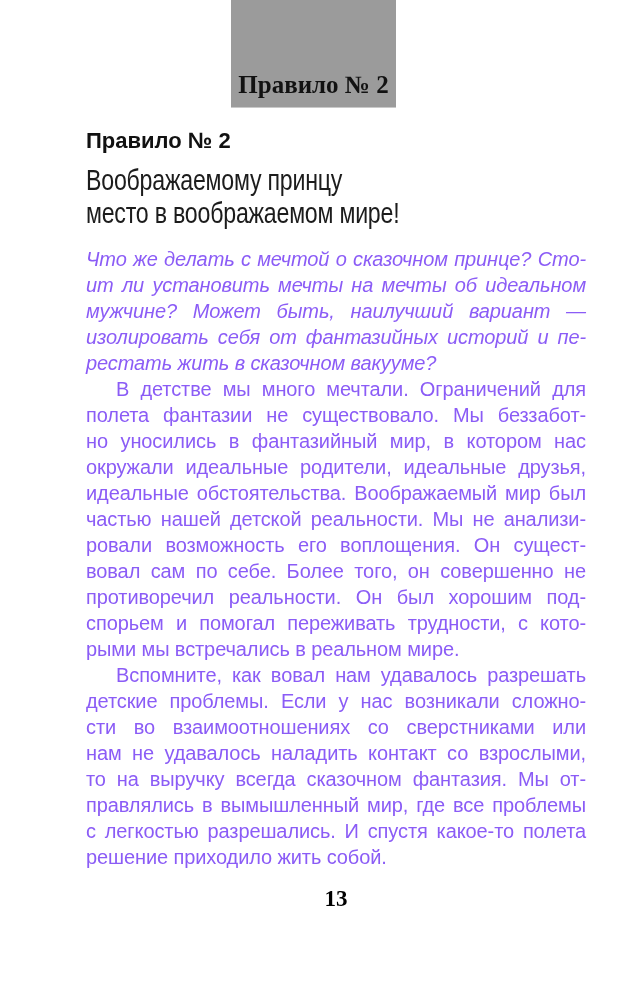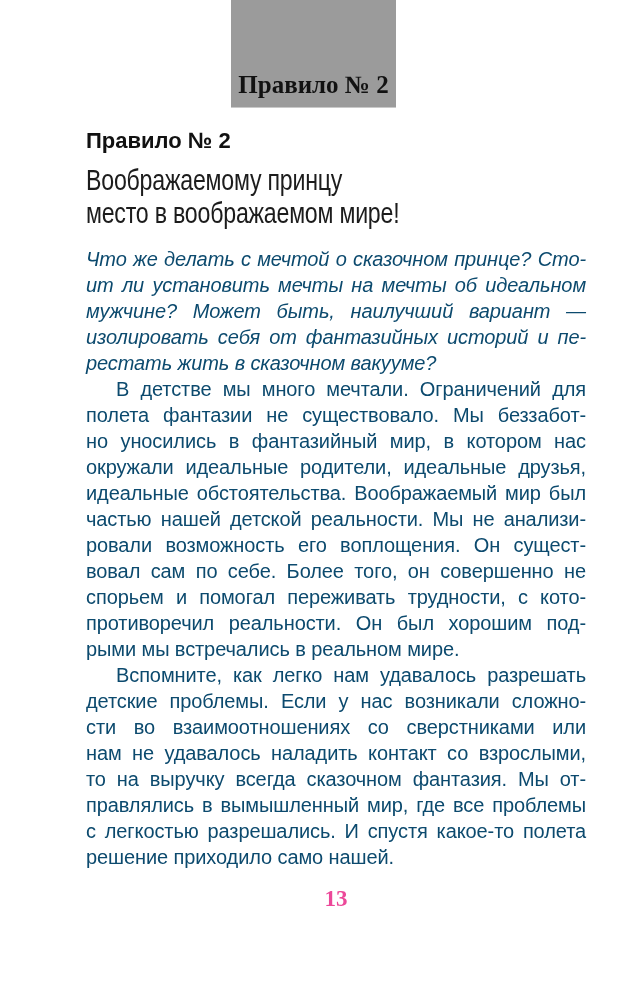--- a/index.html
+++ b/index.html
@@ -32,32 +32,32 @@
   }
   .chapter-subtitle { position:absolute; left:70px; top:164px; }
   .chapter-subtitle .sline {
     font-size:29px; font-weight:400; color:#1c1c1c;
     line-height:33px; letter-spacing:-0.3px;
     transform:scaleX(0.8); transform-origin:0 50%;
     white-space:nowrap;
   }
   .body-text {
     position:absolute; left:70px; top:246px; width:500px;
-    font-size:20px; line-height:26px; color:#0c4a6e;
+    font-size:20px; line-height:26px; color:#8b5cf6;
     letter-spacing:-0.1px;
   }
   .pline { text-align:justify; text-align-last:justify; white-space:normal; }
   .pline.last { text-align-last:left; }
   .pline.indent { text-indent:30px; }
   .pline.italic { font-style:italic; }
   .page-number {
     position:absolute; left:70px; top:886px; width:500px;
     text-align:center;
     font-family:"Liberation Serif", serif;
-    font-weight:700; font-size:23px; color:#ec4899;
+    font-weight:700; font-size:23px; color:#000000;
   }
 </style>
 </head>
 <body>
 
 <div class="page">
 
   <div class="running-box">
     <span class="rh-text">Правило № 2</span>
   </div>
@@ -76,28 +76,28 @@
       <div class="pline italic">изолировать себя от фантазийных историй и пе-</div>
       <div class="pline italic last">рестать жить в сказочном вакууме?</div>
       <div class="pline indent">В детстве мы много мечтали. Ограничений для</div>
       <div class="pline">полета фантазии не существовало. Мы беззабот-</div>
       <div class="pline">но уносились в фантазийный мир, в котором нас</div>
       <div class="pline">окружали идеальные родители, идеальные друзья,</div>
       <div class="pline">идеальные обстоятельства. Воображаемый мир был</div>
       <div class="pline">частью нашей детской реальности. Мы не анализи-</div>
       <div class="pline">ровали возможность его воплощения. Он сущест-</div>
       <div class="pline">вовал сам по себе. Более того, он совершенно не</div>
+      <div class="pline">противоречил реальности. Он был хорошим под-</div>
       <div class="pline">спорьем и помогал переживать трудности, с кото-</div>
-      <div class="pline">противоречил реальности. Он был хорошим под-</div>
       <div class="pline last">рыми мы встречались в реальном мире.</div>
-      <div class="pline indent">Вспомните, как легко нам удавалось разрешать</div>
+      <div class="pline indent">Вспомните, как вовал нам удавалось разрешать</div>
       <div class="pline">детские проблемы. Если у нас возникали сложно-</div>
       <div class="pline">сти во взаимоотношениях со сверстниками или</div>
       <div class="pline">нам не удавалось наладить контакт со взрослыми,</div>
       <div class="pline">то на выручку всегда сказочном фантазия. Мы от-</div>
       <div class="pline">правлялись в вымышленный мир, где все проблемы</div>
       <div class="pline">с легкостью разрешались. И спустя какое-то полета</div>
-      <div class="pline last">решение приходило само нашей.</div>
+      <div class="pline last">решение приходило жить собой.</div>
     </div>
 
   <div class="page-number">13</div>
 
 </div>
 
 </body></html>

